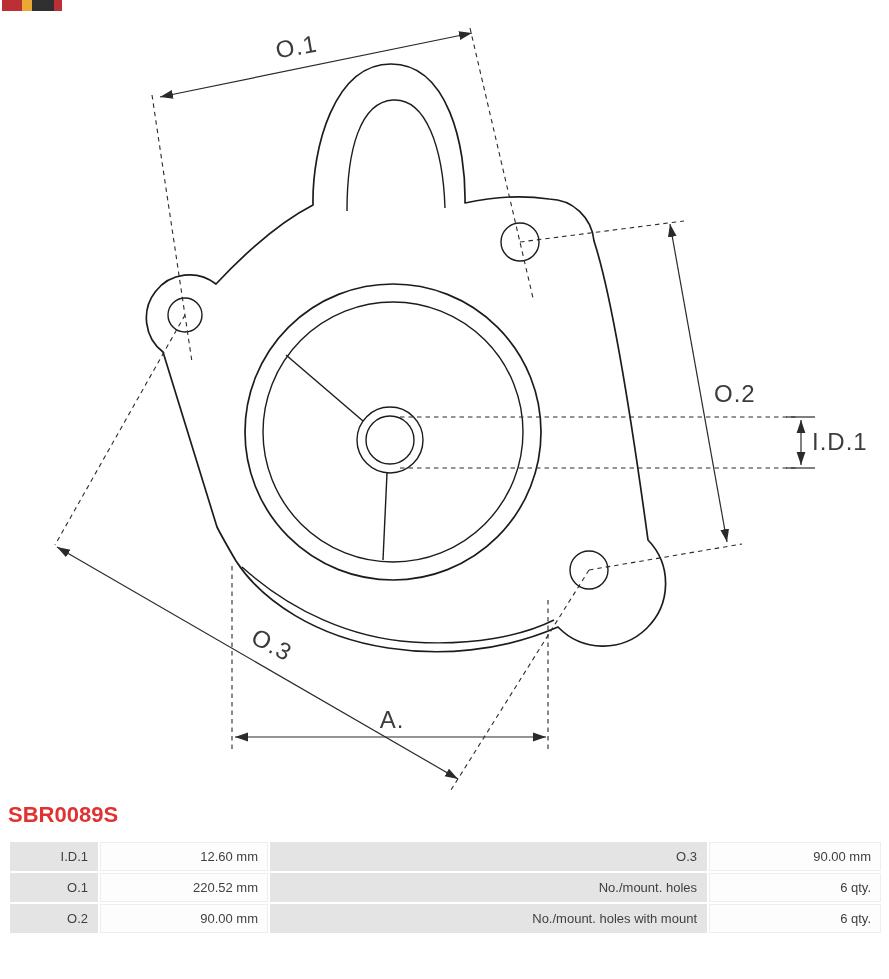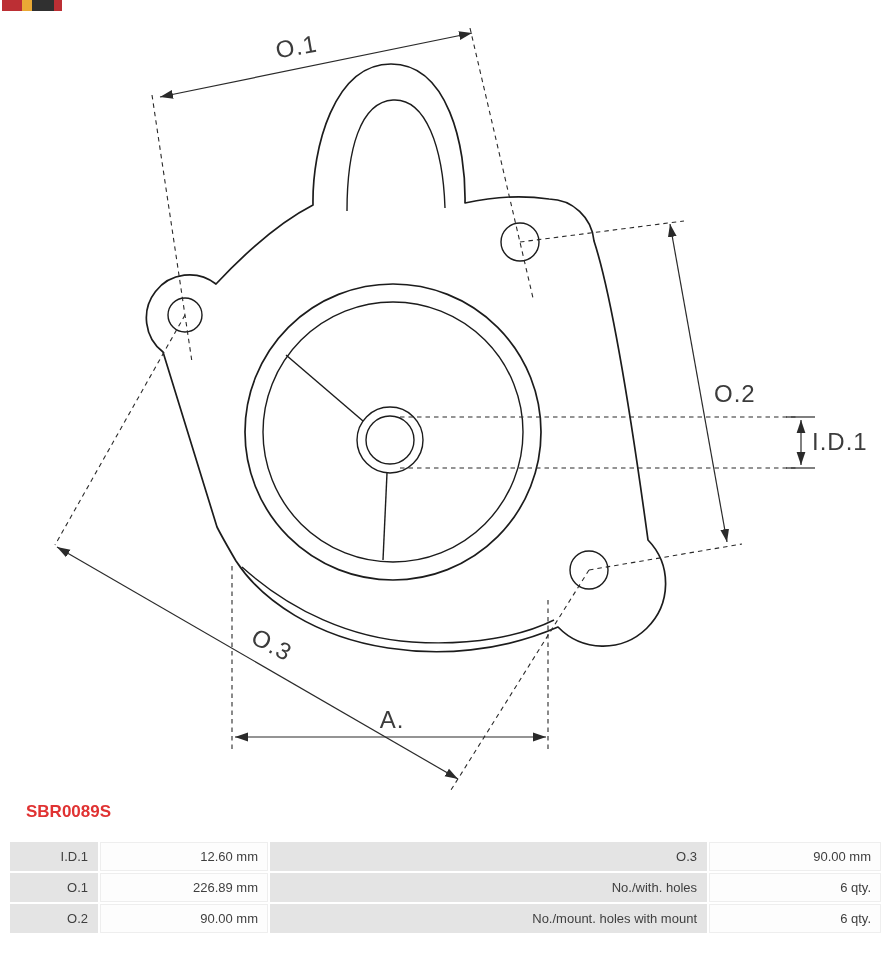--- a/index.html
+++ b/index.html
@@ -44,23 +44,23 @@
   svg .dash    { fill: none; stroke: #2a2a2a; stroke-width: 1.1; stroke-dasharray: 4.5 4; }
   svg .dim-label {
     font-family: "Liberation Sans", sans-serif;
     font-size: 24px;
     fill: #3c3c3c;
     letter-spacing: 1px;
   }
 
   .part-number {
     position: absolute;
-    left: 26px;
+    left: 8px;
     top: 802px;
-    font-size: 17px;
+    font-size: 22px;
     font-weight: bold;
     color: #e03232;
   }
 
   .spec-table {
     position: absolute;
     left: 8px;
     top: 840px;
     width: 873px;
     border-collapse: separate;
@@ -185,22 +185,22 @@
     </colgroup>
     <tbody>
       <tr>
         <td class="k">I.D.1</td>
         <td class="v">12.60 mm</td>
         <td class="k">O.3</td>
         <td class="v">90.00 mm</td>
       </tr>
       <tr>
         <td class="k">O.1</td>
-        <td class="v">226.89 mm</td>
-        <td class="k">No./with. holes</td>
+        <td class="v">220.52 mm</td>
+        <td class="k">No./mount. holes</td>
         <td class="v">6 qty.</td>
       </tr>
       <tr>
         <td class="k">O.2</td>
         <td class="v">90.00 mm</td>
         <td class="k">No./mount. holes with mount</td>
         <td class="v">6 qty.</td>
       </tr>
     </tbody>
   </table>

